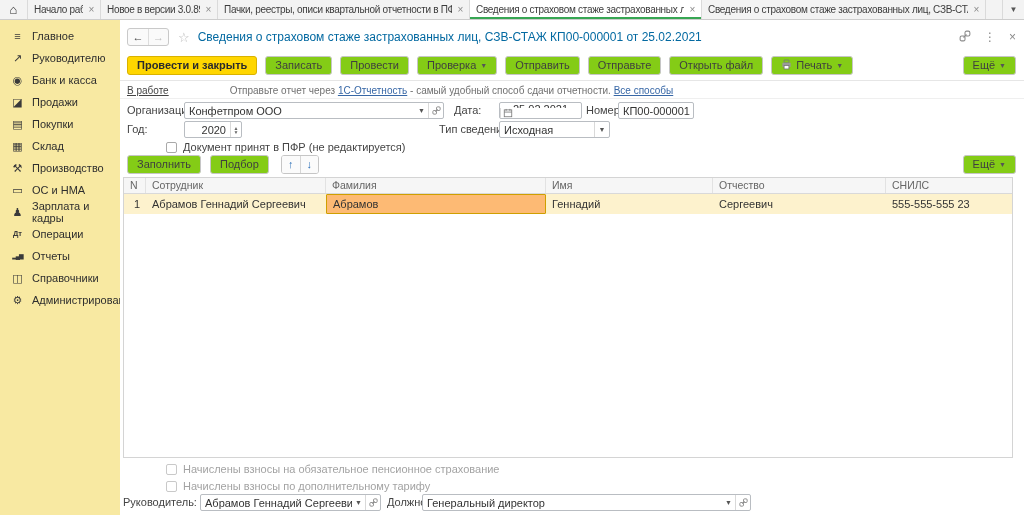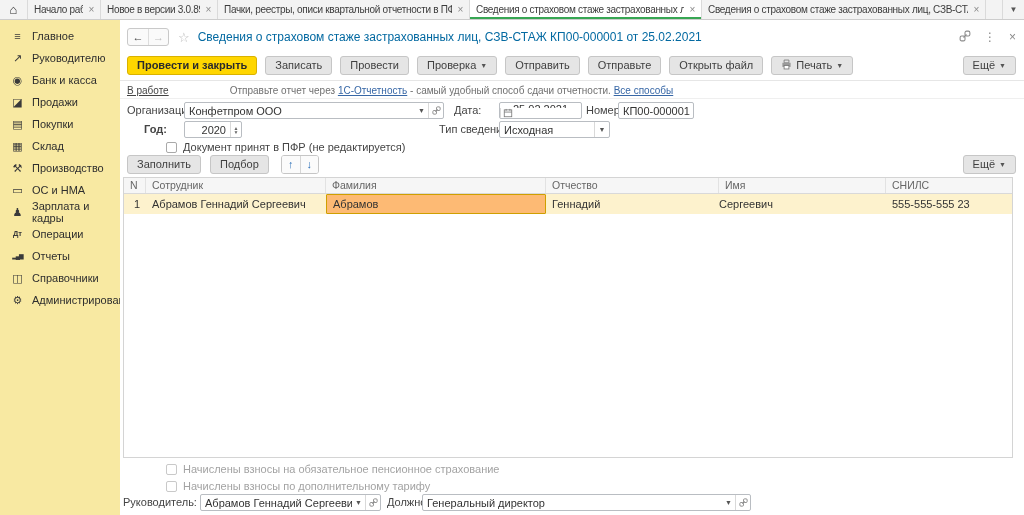--- a/index.html
+++ b/index.html
@@ -29,21 +29,21 @@
   .titlebar { position:absolute; top:6px; left:7px; right:8px; height:22px; display:flex; align-items:center; }
   .nav-group { display:inline-flex; border:1px solid #c9c9c9; border-radius:3px; overflow:hidden; height:18px; background:#fafafa; }
   .nav-btn { width:20px; display:flex; align-items:center; justify-content:center; font-size:11px; color:#444; }
   .nav-btn.fwd { color:#bdbdbd; border-left:1px solid #ddd; }
   .star { color:#b9b9b9; font-size:13px; margin:0 8px 0 9px; }
   .doc-title { font-size:12px; color:#0369a1; white-space:nowrap; overflow:hidden;text-align:center; }
   .title-icons { margin-left:auto; display:flex; align-items:center; gap:13px; color:#8a8a8a; font-size:12px; }
   .title-icons span { cursor:default; }
 
   .toolbar { position:absolute; top:35px; left:7px; right:8px; height:20px; display:flex; align-items:center; gap:8px; }
-  .btn { height:19px; padding:0 9px; border:1px solid #c6c6c6; border-radius:3px; background:#e5e5e5; font-size:11px; color:#3f3f3f; display:inline-flex; align-items:center; gap:4px; white-space:nowrap; }
+  .btn { height:19px; padding:0 9px; border:1px solid #c6c6c6; border-radius:3px; background:#84cc16; font-size:11px; color:#3f3f3f; display:inline-flex; align-items:center; gap:4px; white-space:nowrap; }
   .btn .caret { font-size:7px; color:#555; }
   .btn.primary { background:#ffd600; border-color:#d9b200; font-weight:bold; color:#2b2b2b; }
   .btn.more { margin-left:auto; }
   .hr1 { position:absolute; top:60px; left:0; right:0; border-top:1px solid #e6e6e6; }
   .hr2 { position:absolute; top:78px; left:0; right:0; border-top:1px solid #efefef; }
 
   .statusrow { position:absolute; top:63px; left:7px; right:8px; height:14px; display:flex; align-items:center; font-size:10px;gap:8px; }
   .state-link { color:#444; text-decoration:underline; }
   .status-text { color:#707070; margin-left:53px; white-space:nowrap; }
   .a-link { color:#3767a6; text-decoration:underline; }
@@ -265,21 +265,21 @@
             </svg>
           </span>
       </div>
       <span class="flabel" style="left:459px;">Номер:</span>
       <div class="inp" style="left:491px; width:76px;">
         <span class="val">КП00-000001</span>
       </div>
     </div>
 
     <div class="frow row-year">
-      <span class="flabel" style="left:17px;font-weight:bold;">Год:</span>
+      <span class="flabel" style="left:0;">Год:</span>
       <div class="inp" style="left:57px; width:58px;">
         <span class="val right">2020</span>
         <span class="spin">
             <span>▲</span>
             <span>▼</span>
           </span>
       </div>
       <span class="flabel" style="left:312px;">Тип сведений:</span>
       <div class="inp" style="left:372px; width:111px;">
         <span class="val">Исходная</span>
@@ -311,22 +311,22 @@
           <span>Ещё</span>
           <span class="caret">▼</span>
         </div>
     </div>
 
     <div class="tablewrap">
       <div class="thead">
         <div class="th c-n">N</div>
         <div class="th c-emp">Сотрудник</div>
         <div class="th c-last">Фамилия</div>
+        <div class="th c-first">Имя</div>
         <div class="th c-mid">Отчество</div>
-        <div class="th c-first">Имя</div>
         <div class="th c-snils">СНИЛС</div>
       </div>
       <div class="trow">
         <div class="td num c-n">1</div>
         <div class="td c-emp">Абрамов Геннадий Сергеевич</div>
         <div class="td c-last activecell">Абрамов</div>
         <div class="td c-first">Геннадий</div>
         <div class="td c-mid">Сергеевич</div>
         <div class="td c-snils">555-555-555 23</div>
       </div>

